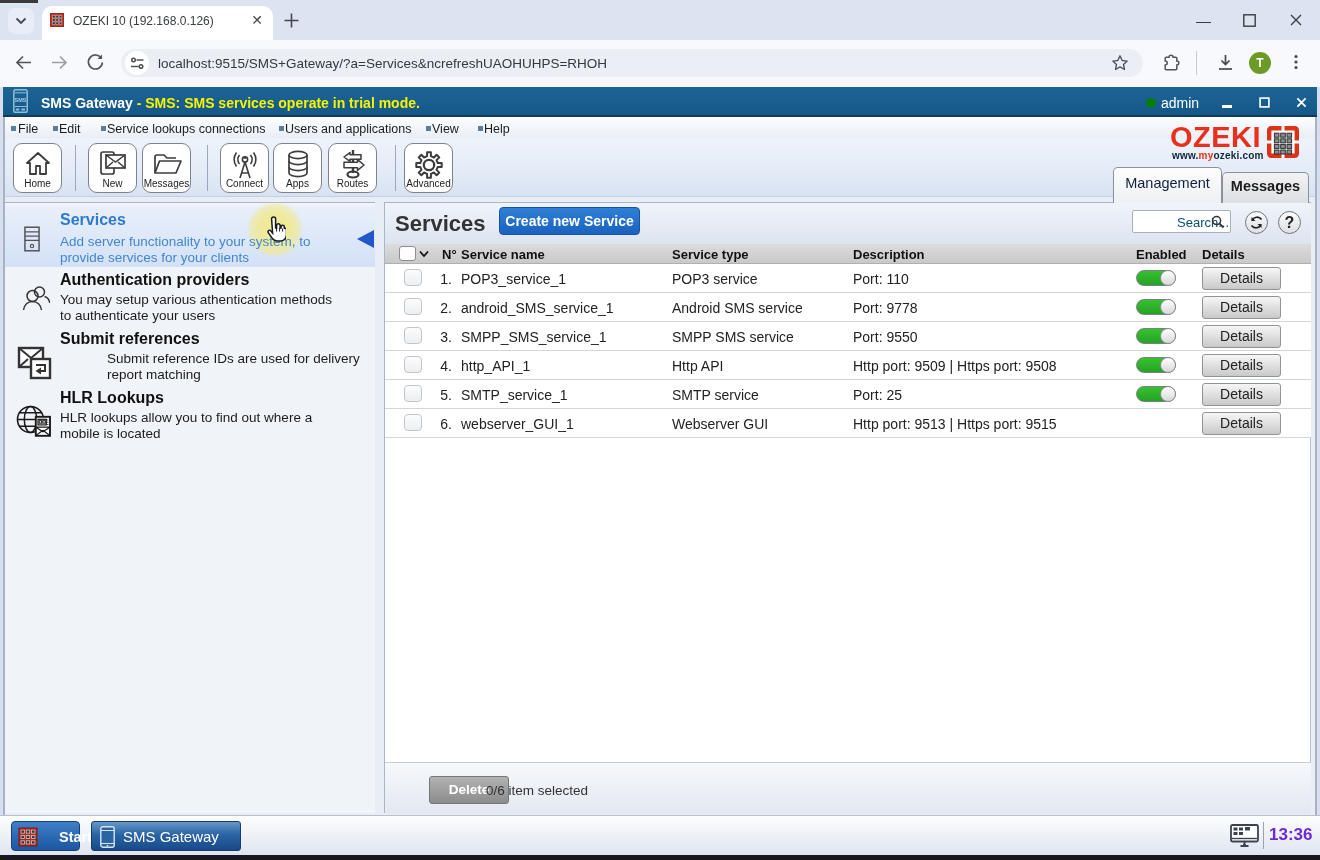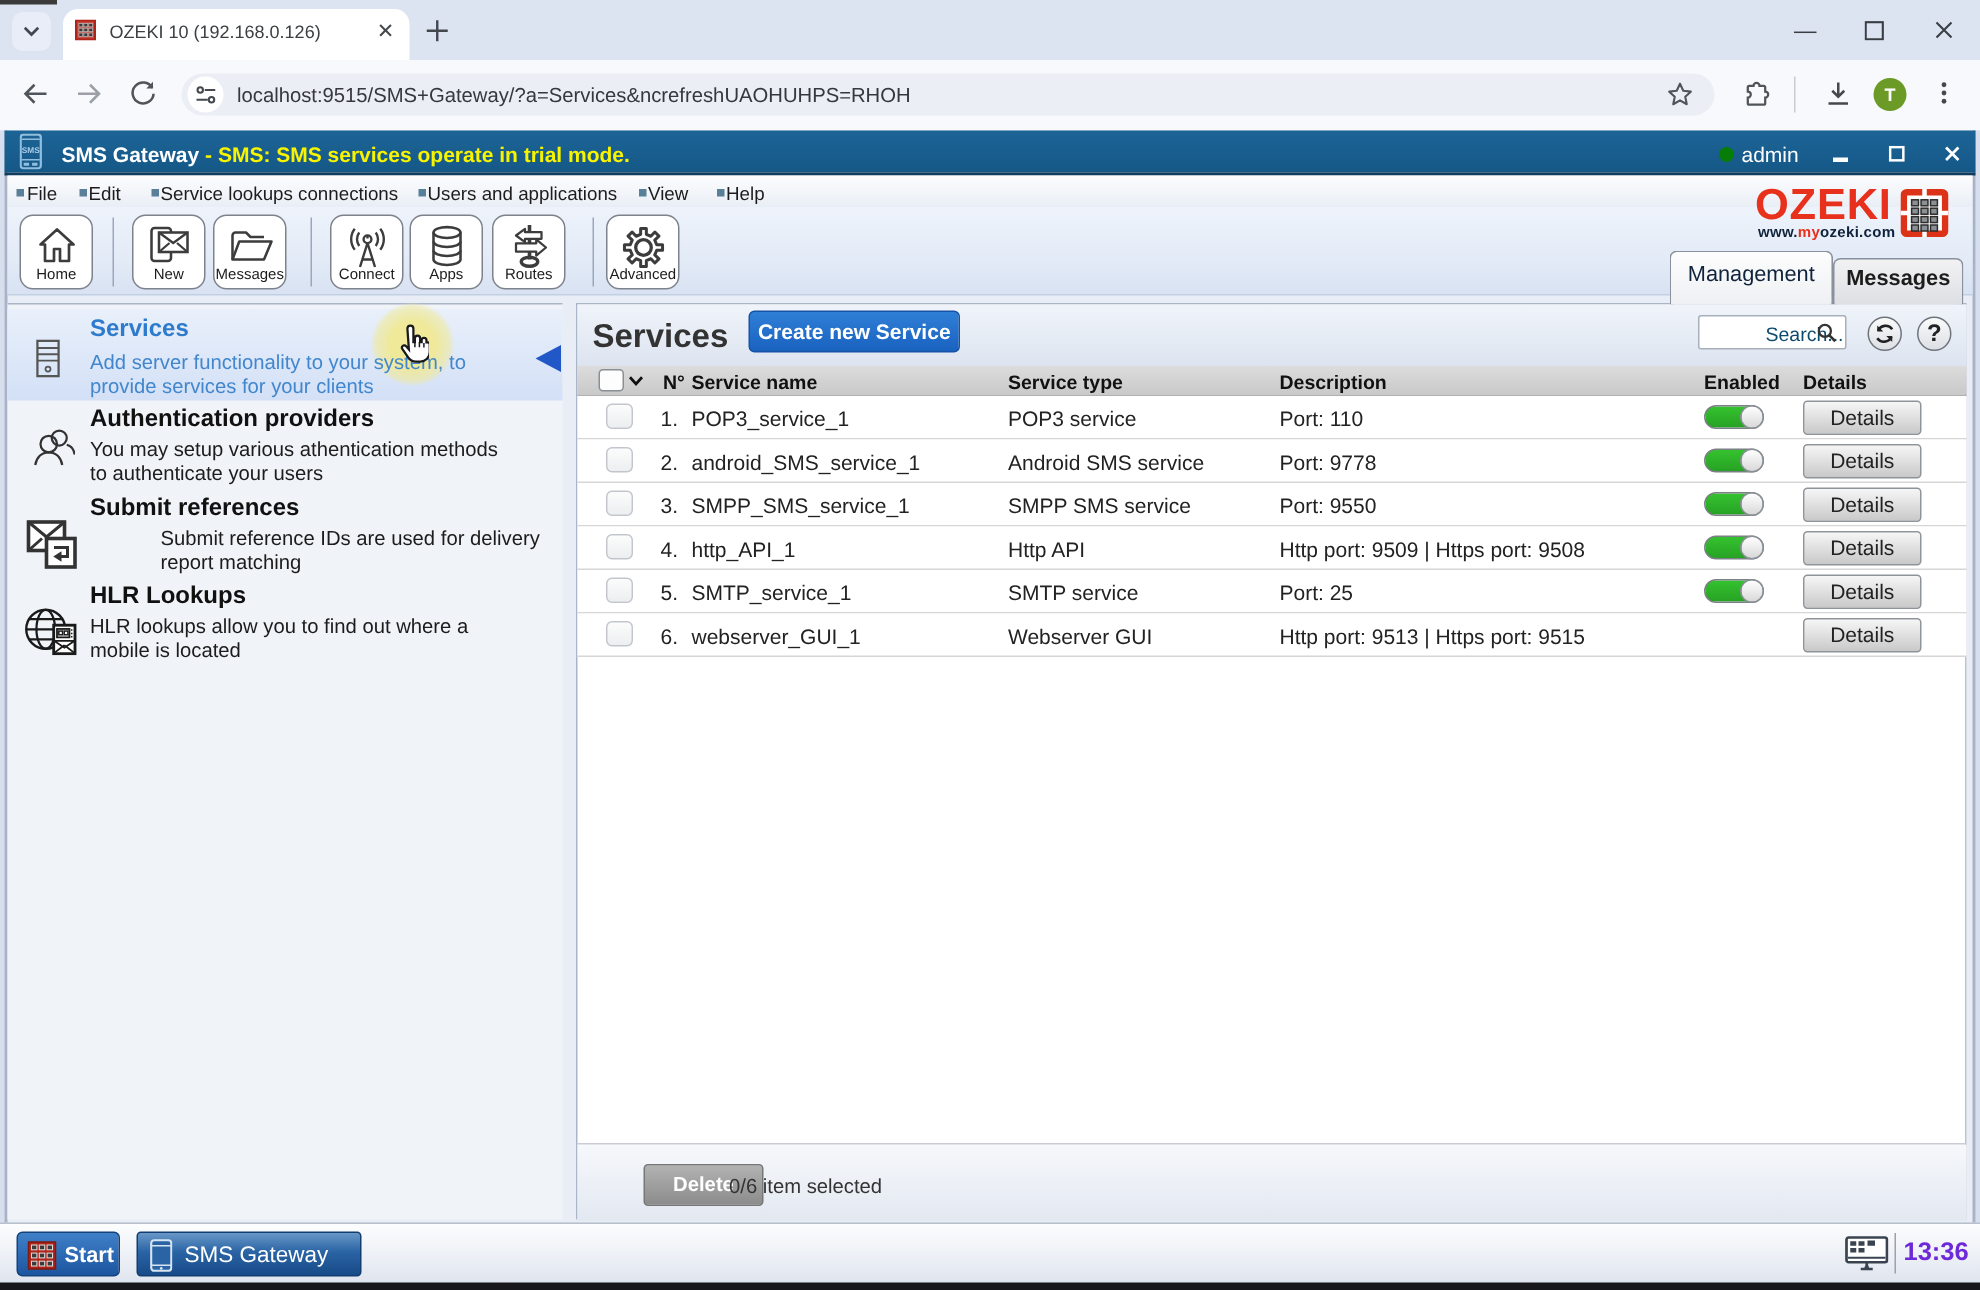--- a/index.html
+++ b/index.html
@@ -82,21 +82,21 @@
 .dbtn { position:absolute; left:817px; top:3px; width:79px; height:23px; background:linear-gradient(#f6f6f6,#c9c9c9); border:1px solid #8f9499; border-radius:3px; font-size:14px; color:#222; text-align:center; line-height:21px; }
 
 
 #mfooter { left:0; top:559px; width:926px; height:52px; background:linear-gradient(#f6f8fb,#e3e8f1); border-top:1px solid #c9ccd4; }
 #delbtn { left:16px; top:13px; width:80px; height:28px; background:linear-gradient(#b2b2b2,#8c8c8c); border:1px solid #777; border-radius:3px; color:#fff; font-weight:bold; font-size:13.5px; text-align:center; line-height:26px;margin-left:28px; }
 #selcount { left:101px; top:20px; font-size:13.5px; color:#333; }
 
 
 #taskbar { left:0; top:815px; width:1320px; height:40px; background:linear-gradient(#fdfdfe,#dfe5ef); border-top:1px solid #b8c0cc; }
 #startbtn { left:11px; top:5px; width:69px; height:30px; background:linear-gradient(#3f80c8,#1c55a0); border:1px solid #16427c; border-radius:4px; }
-#startlbl { left:31px; top:7px; color:#fff; font-weight:bold; font-size:14.5px; }
+#startlbl { left:47px; top:7px; color:#fff; font-weight:bold; font-size:14.5px; }
 #taskitem { left:91px; top:5px; width:150px; height:30px; background:linear-gradient(#6897c8 0%, #2a64a4 45%, #174a88 100%); border:1px solid #123d70; border-radius:3px; }
 #tasklbl { left:31px; top:6px; color:#fff; font-size:15px; }
 #clock { left:1269px; top:825px; font-size:17px; font-weight:bold; color:#6d28d9; }
 #clocksep { left:1263px; top:822px; width:1px; height:27px; background:#9aa2ae; }
 #bottomstrip { left:0; top:855px; width:1320px; height:5px; background:#17171d; }
 </style>
 </head>
 <body>
 
 <div class="abs" id="tabstrip"></div>

